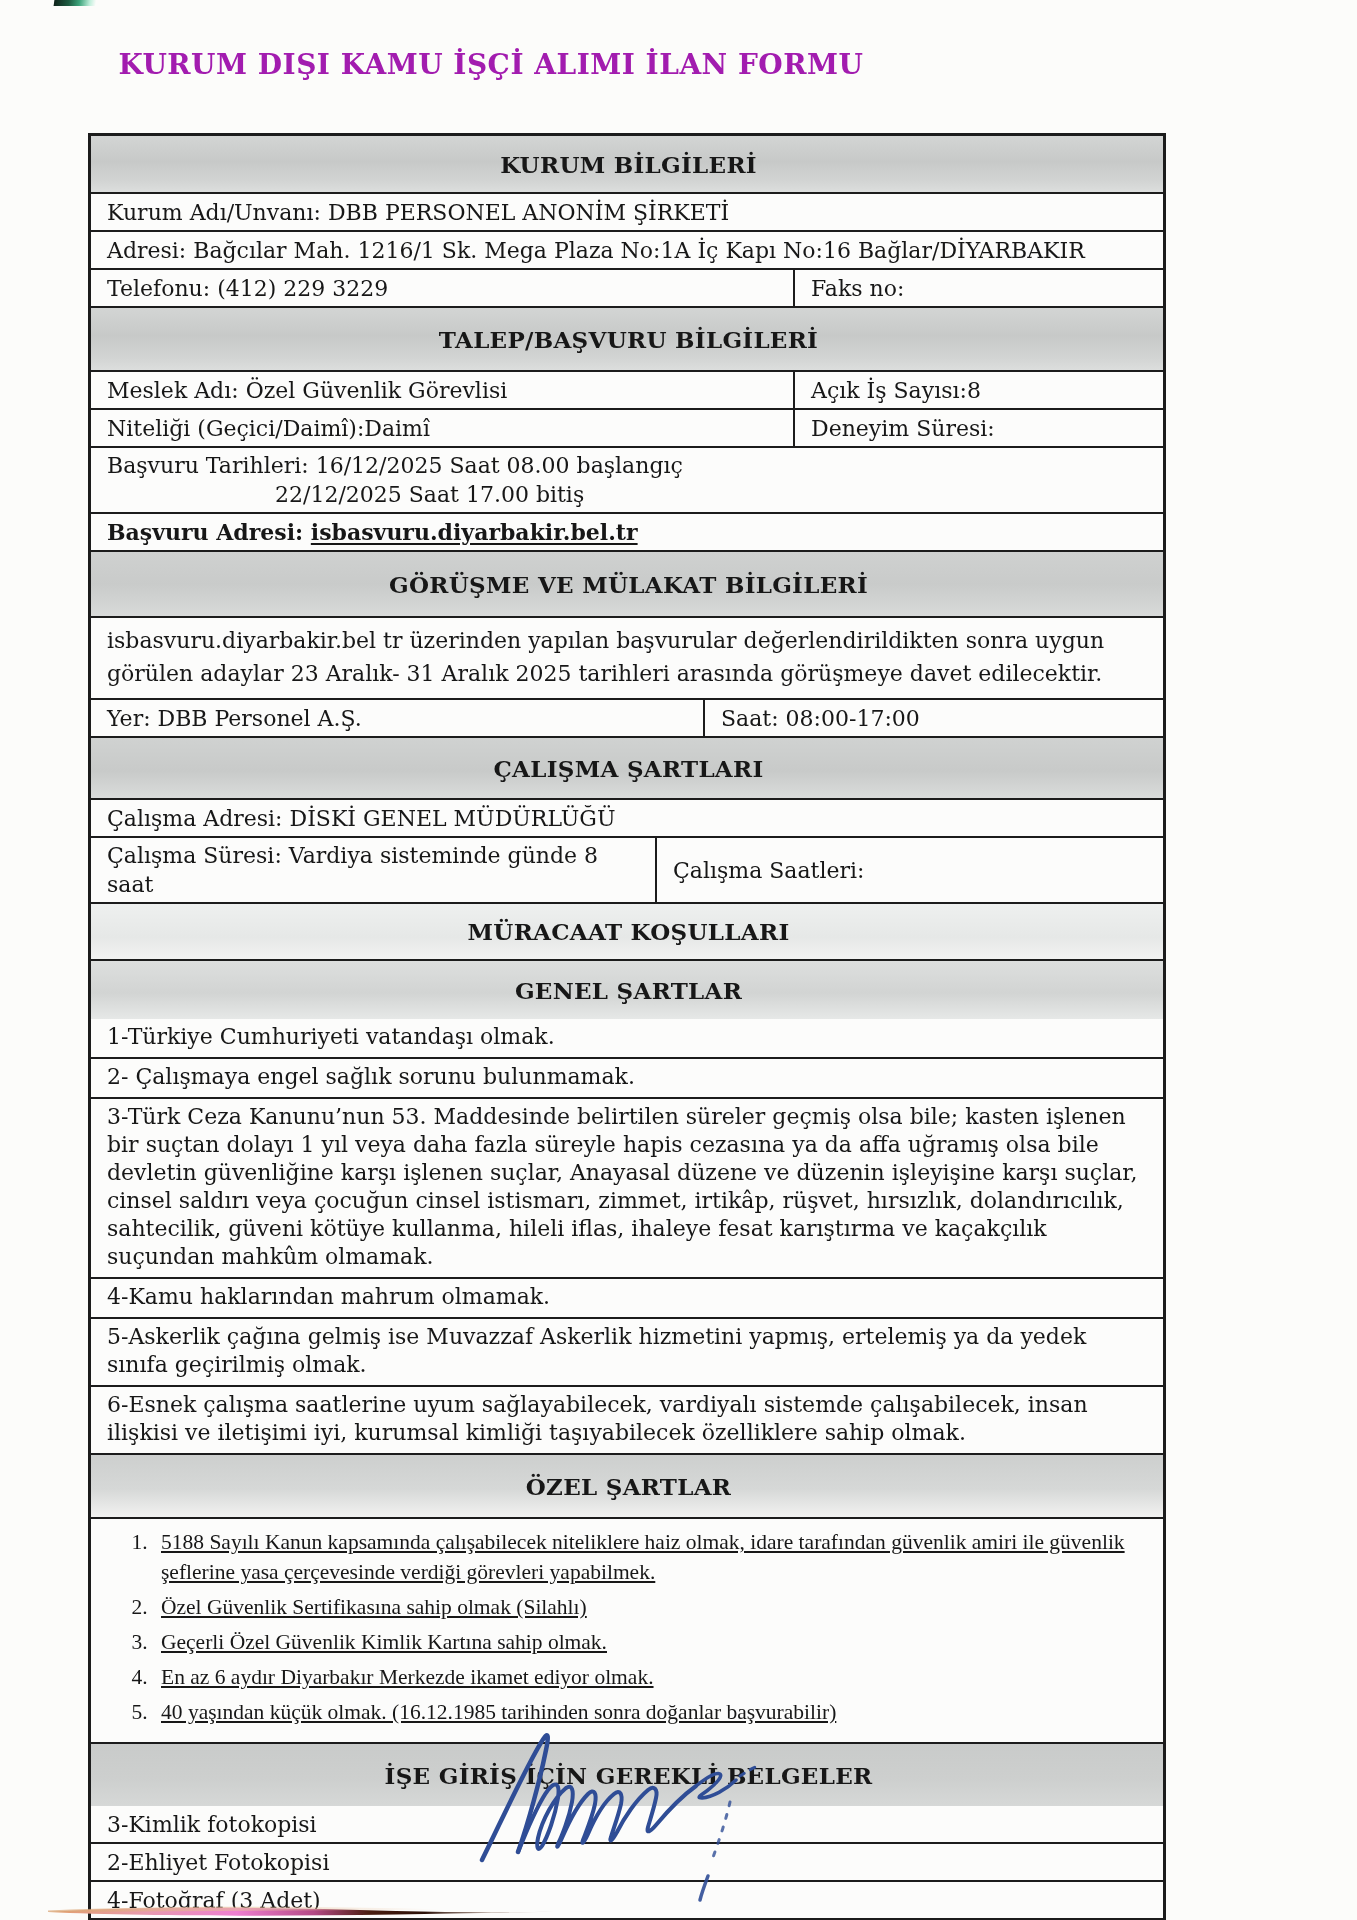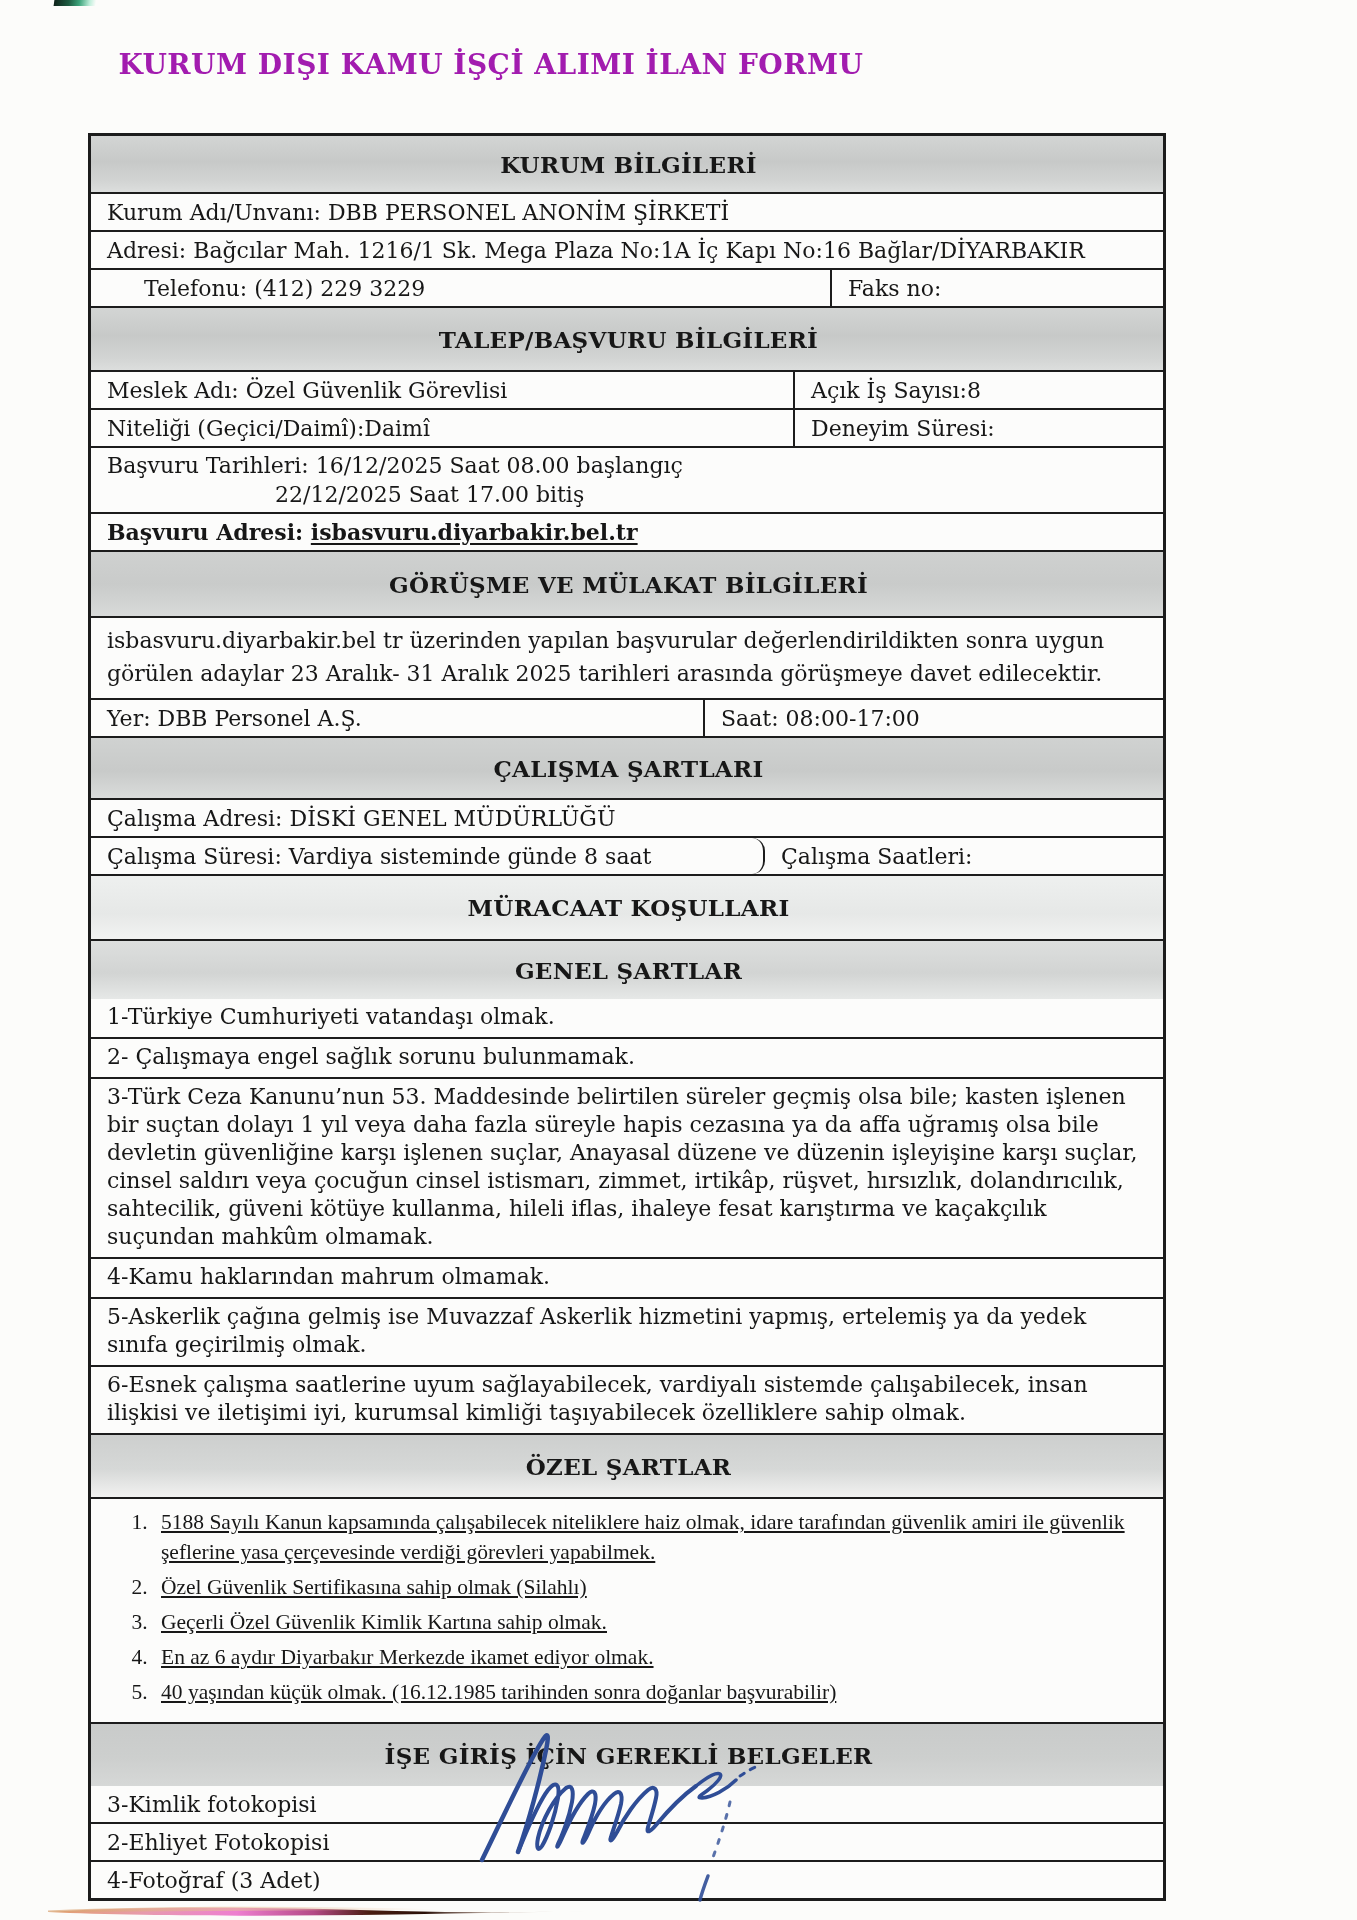--- a/index.html
+++ b/index.html
@@ -54,21 +54,21 @@
     font-weight:bold;font-size:23px;letter-spacing:.3px;
     display:flex;align-items:center;
     padding:3px 10px 3px 13px;
     box-sizing:border-box;
     background:linear-gradient(180deg,#d3d5d4 0%,#c7c9c8 45%,#d2d4d3 80%,#dcdedd 100%);
   }
   .hdr.h-kurum{height:56px;}
   .hdr.h-talep{height:62px;}
   .hdr.h-gorusme{height:64px;background:linear-gradient(180deg,#cfd1d0 0%,#c9cbca 50%,#d8dad9 100%);}
   .hdr.h-calisma{height:60px;background:linear-gradient(180deg,#d0d2d1 0%,#c8cac9 55%,#dadcdb 100%);}
-  .hdr.h-muracaat{height:63px;background:linear-gradient(180deg,#eef0ef 0%,#e6e8e7 60%,#f2f3f2 100%);}
+  .hdr.h-muracaat{height:55px;background:linear-gradient(180deg,#eef0ef 0%,#e6e8e7 60%,#f2f3f2 100%);}
   .hdr.h-genel{height:58px;background:linear-gradient(180deg,#dddfde 0%,#d2d4d3 55%,#e6e8e7 100%);}
   .hdr.h-ozel{height:62px;background:linear-gradient(180deg,#cdcfce 0%,#d6d8d7 55%,#f2f2f1 100%);}
   .hdr.h-belgeler{height:62px;background:linear-gradient(180deg,#c9cbca 0%,#cdcfce 55%,#d6d8d7 100%);}
   .r-std{min-height:36px;}
   .r-tall{min-height:64px;}
   .indent2{padding-left:168px;}
   .note-cell{padding-top:6px;padding-bottom:8px;font-size:22px;line-height:33px;}
   .link{text-decoration:underline;text-underline-offset:3px;}
   
   .gitem{min-height:33px;}
@@ -98,21 +98,21 @@
     <div class="trow">
         <div class="cell hdr h-kurum">KURUM BİLGİLERİ</div>
       </div>
     <div class="trow">
         <div class="cell r-std">Kurum Adı/Unvanı: DBB PERSONEL ANONİM ŞİRKETİ</div>
       </div>
     <div class="trow">
         <div class="cell r-std">Adresi: Bağcılar Mah. 1216/1 Sk. Mega Plaza No:1A İç Kapı No:16 Bağlar/DİYARBAKIR</div>
       </div>
     <div class="trow">
-      <div class="cell cell-l r-std" style="width:704px;margin-left:37px;">Telefonu: (412) 229 3229</div>
+      <div class="cell cell-l r-std" style="width:704px;">Telefonu: (412) 229 3229</div>
       <div class="cell r-std">Faks no:</div>
     </div>
 
     <div class="trow">
         <div class="cell hdr h-talep">TALEP/BAŞVURU BİLGİLERİ</div>
       </div>
     <div class="trow">
       <div class="cell cell-l r-std" style="width:704px;">Meslek Adı: Özel Güvenlik Görevlisi</div>
       <div class="cell r-std">Açık İş Sayısı:8</div>
     </div>
@@ -144,21 +144,21 @@
       <div class="cell r-std">Saat: 08:00-17:00</div>
     </div>
 
     <div class="trow">
         <div class="cell hdr h-calisma">ÇALIŞMA ŞARTLARI</div>
       </div>
     <div class="trow">
         <div class="cell r-std">Çalışma Adresi: DİSKİ GENEL MÜDÜRLÜĞÜ</div>
       </div>
     <div class="trow">
-      <div class="cell cell-l r-std" style="width:674px;border-radius:13px;">Çalışma Süresi: Vardiya sisteminde günde 8 saat</div>
+      <div class="cell cell-l r-std" style="width:566px;">Çalışma Süresi: Vardiya sisteminde günde 8 saat</div>
       <div class="cell r-std">Çalışma Saatleri:</div>
     </div>
 
     <div class="trow">
         <div class="cell hdr h-muracaat">MÜRACAAT KOŞULLARI</div>
       </div>
 
     <div class="trow">
         <div class="cell hdr h-genel">GENEL ŞARTLAR</div>
       </div>

